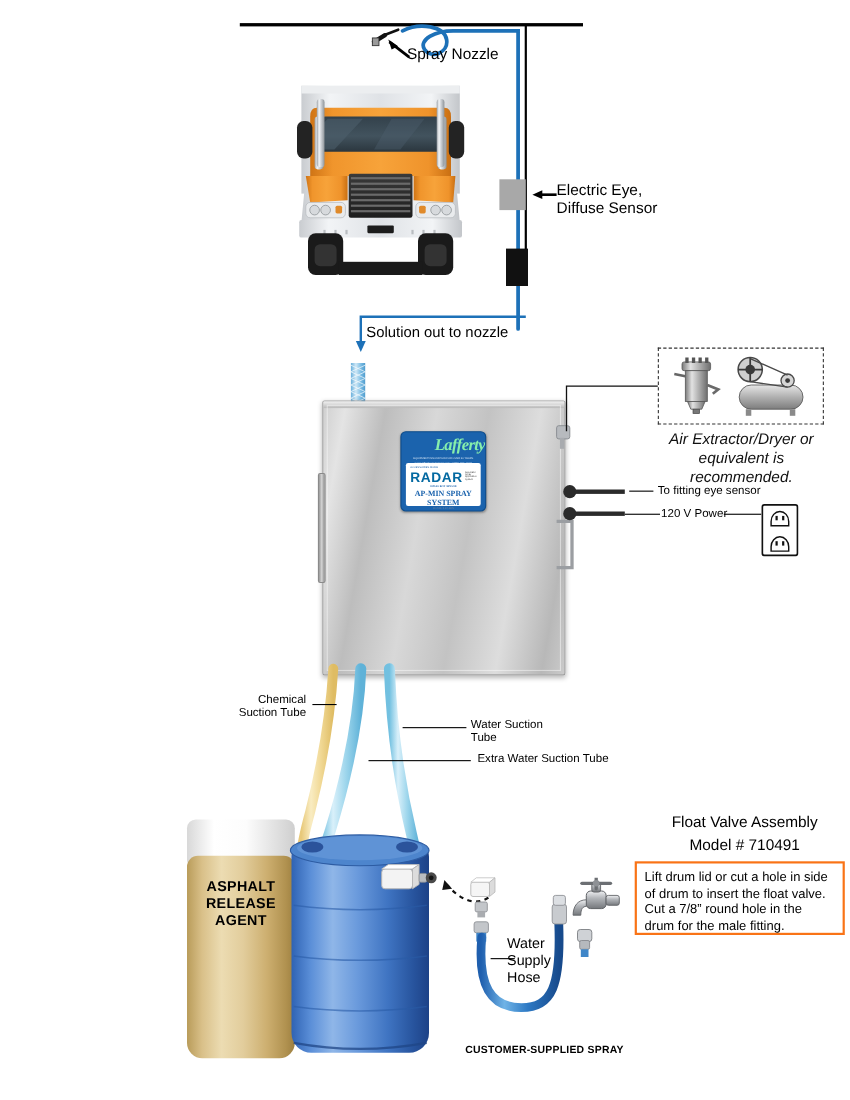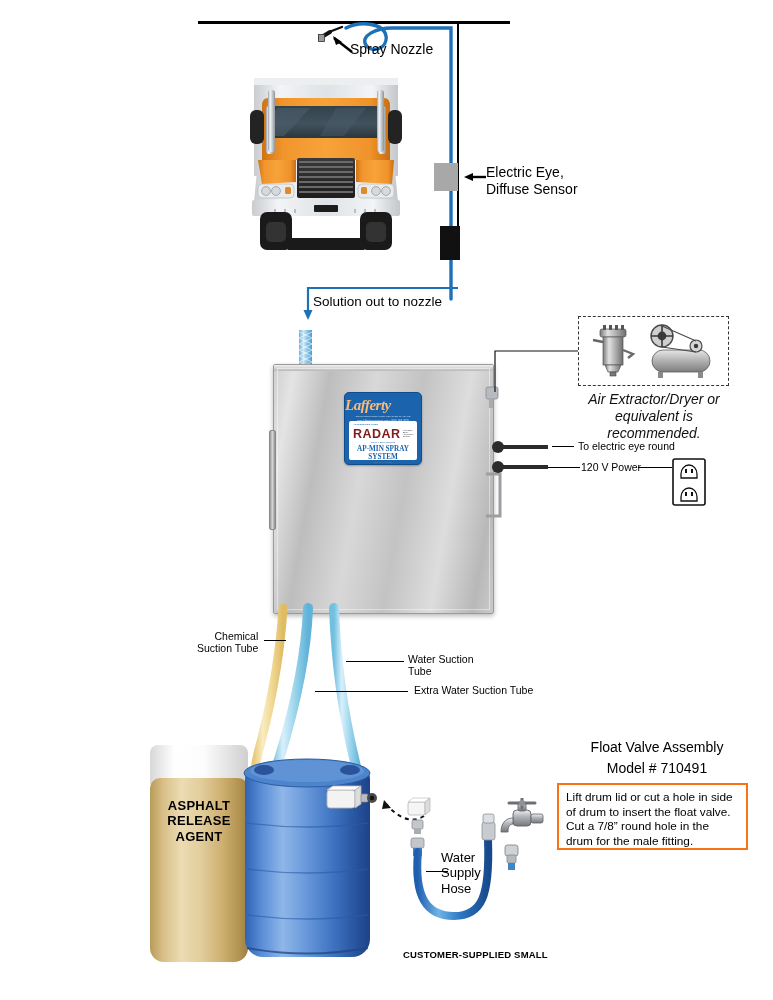--- a/index.html
+++ b/index.html
@@ -6,21 +6,21 @@
   html, body {
     margin: 0; padding: 0;
     background: #ffffff;
   }
   body {
     width: 773px; height: 1000px;
     position: relative;
     font-family: "Liberation Sans", sans-serif;
     overflow: hidden;
   }
-  #stage { position: absolute; inset: 0; }
+  #stage { position: absolute; inset: 0; margin-left: 20px; }
   .abs { position: absolute; }
   .lbl {
     position: absolute;
     color: #000;
     font-family: "Liberation Sans", sans-serif;
     line-height: 1.18;
     white-space: pre;
   }
 
   
@@ -60,35 +60,35 @@
   
   .decal {
     position:absolute;
     background:#1b63ad;
     border:1px solid #0f4d8c;
     border-radius:5px;
     overflow:hidden;
     box-shadow:0 1px 2px rgba(0,0,0,.3);
   }
   .decal-brand {
-    color:#fdba74; font-style:italic; font-weight:bold;
+    color:#86efac; font-style:italic; font-weight:bold;
     font-family:"Liberation Serif", serif;
-    text-align:left;
+    text-align:right;
     letter-spacing:-0.5px;
   }
   .decal-sub {
     color:#cfe0f2; text-align:center;
     font-family:"Liberation Sans", sans-serif;
   }
   .decal-body {
     position:absolute; left:4px; right:4px;
     background:#fff; border-radius:2px;
   }
   .decal-radar {
-    color:#7f1d1d; font-weight:bold; text-align:center;
+    color:#0369a1; font-weight:bold; text-align:center;
     font-family:"Liberation Sans", sans-serif;
     letter-spacing:0.5px;
   }
   .decal-model {
     color:#1b63ad; font-weight:bold; text-align:center;
     font-family:Liberation Serif, serif;
   }
 
   
   .fitting { position:absolute; background:#2b2b2b; border-radius:50%; }
@@ -377,21 +377,21 @@
   <svg class="abs" style="left:487px; top:350px; width:100px; height:45px; overflow:visible;">
     <path d="M 91,1 L 8,1 L 8,42" stroke="#111" stroke-width="1.2" fill="none"></path>
   </svg>
 
   <div class="italic-cap" style="left:578px; top:391px; width:152px; font-size:14px;">Air Extractor/Dryer or equivalent
 is recommended.</div>
 
   <div class="fitting" style="left:492px; top:441px; width:12px; height:12px;"></div>
   <div class="cable" style="left:502px; top:445px; width:46px; height:4px;"></div>
   <div class="leader" style="left:552px; top:446px; width:22px;"></div>
-  <div class="lbl" style="left:578px; top:440px; font-size:10.5px;">To electric eye round</div>
+  <div class="lbl" style="left:578px; top:440px; font-size:10.5px;">To fitting eye sensor</div>
 
   <div class="fitting" style="left:492px; top:461px; width:12px; height:12px;"></div>
   <div class="cable" style="left:502px; top:465px; width:46px; height:4px;"></div>
   <div class="leader" style="left:548px; top:467px; width:32px;"></div>
   <div class="lbl" style="left:581px; top:461px; font-size:10.5px;">120 V Power</div>
   <div class="leader" style="left:638px; top:467px; width:34px;"></div>
 
   <svg class="abs" style="left:672px; top:458px; width:34px; height:48px;" viewBox="0 0 34 48">
     <rect x="1" y="1" width="32" height="46" rx="2" fill="#fff" stroke="#111" stroke-width="1.6"></rect>
     <g fill="none" stroke="#111" stroke-width="1.3">
@@ -498,21 +498,21 @@
     <path d="M 14,42 C 10,86 22,106 50,106 C 78,106 86,86 84,30" fill="none" stroke="url(#hoseG)" stroke-width="8" stroke-linecap="round"></path>
     <rect x="78" y="12" width="13" height="18" rx="2.5" fill="#c8cbcf" stroke="#8d9094" stroke-width="0.8"></rect>
     <rect x="79" y="4" width="11" height="9" rx="2" fill="#dcdfe3" stroke="#8d9094" stroke-width="0.8"></rect>
   </svg>
 
   <div class="leader" style="left:426px; top:871px; width:22px;"></div>
   <div class="lbl" style="left:441px; top:850px; font-size:13px;">Water
 Supply
 Hose</div>
 
-  <div class="lbl" style="left:403px; top:949px; font-size:9.5px; font-weight:bold; letter-spacing:0.2px;">CUSTOMER-SUPPLIED SMALL</div>
+  <div class="lbl" style="left:403px; top:949px; font-size:9.5px; font-weight:bold; letter-spacing:0.2px;">CUSTOMER-SUPPLIED SPRAY</div>
 
   <svg class="abs" style="left:493px; top:798px; width:58px; height:44px;" viewBox="0 0 58 44">
     <defs>
       <linearGradient id="chrome2" x1="0" y1="0" x2="0" y2="1">
         <stop offset="0" stop-color="#f0f1f3"></stop>
           <stop offset="0.4" stop-color="#b3b6ba"></stop>
         <stop offset="1" stop-color="#75787c"></stop>
       </linearGradient>
     </defs>
     <rect x="20" y="12" width="18" height="16" rx="4" fill="url(#chrome2)" stroke="#5d6064" stroke-width="0.9"></rect>

